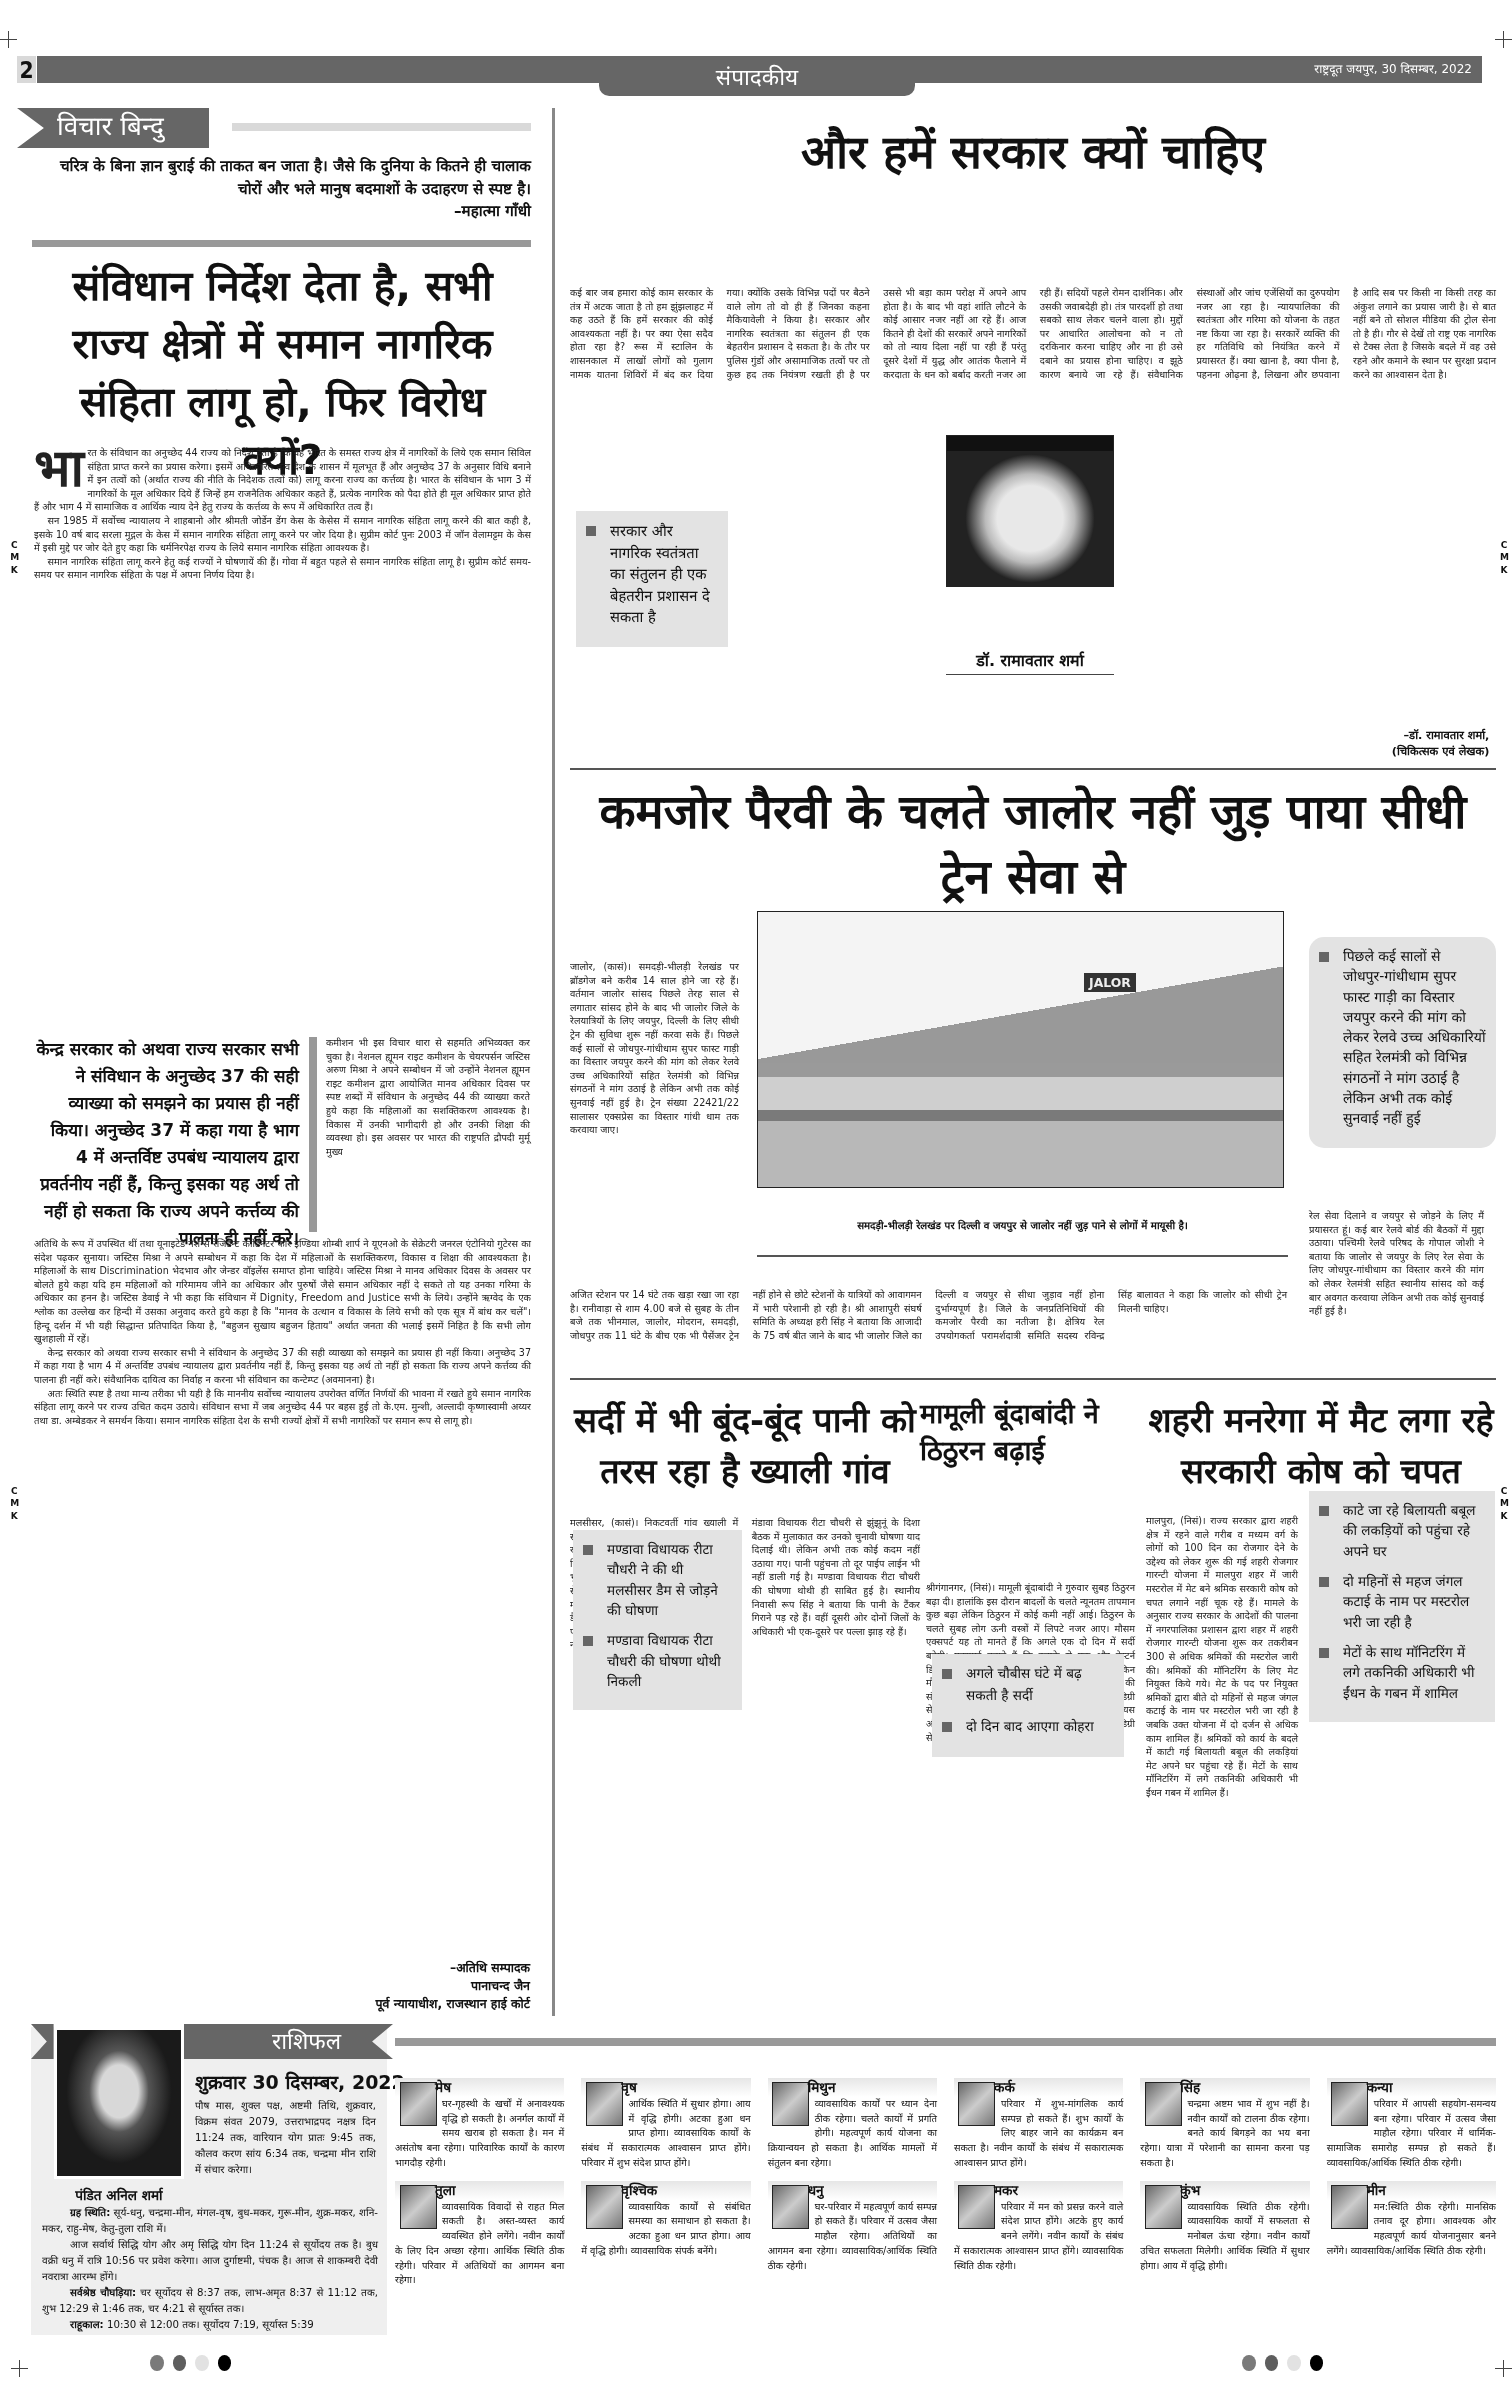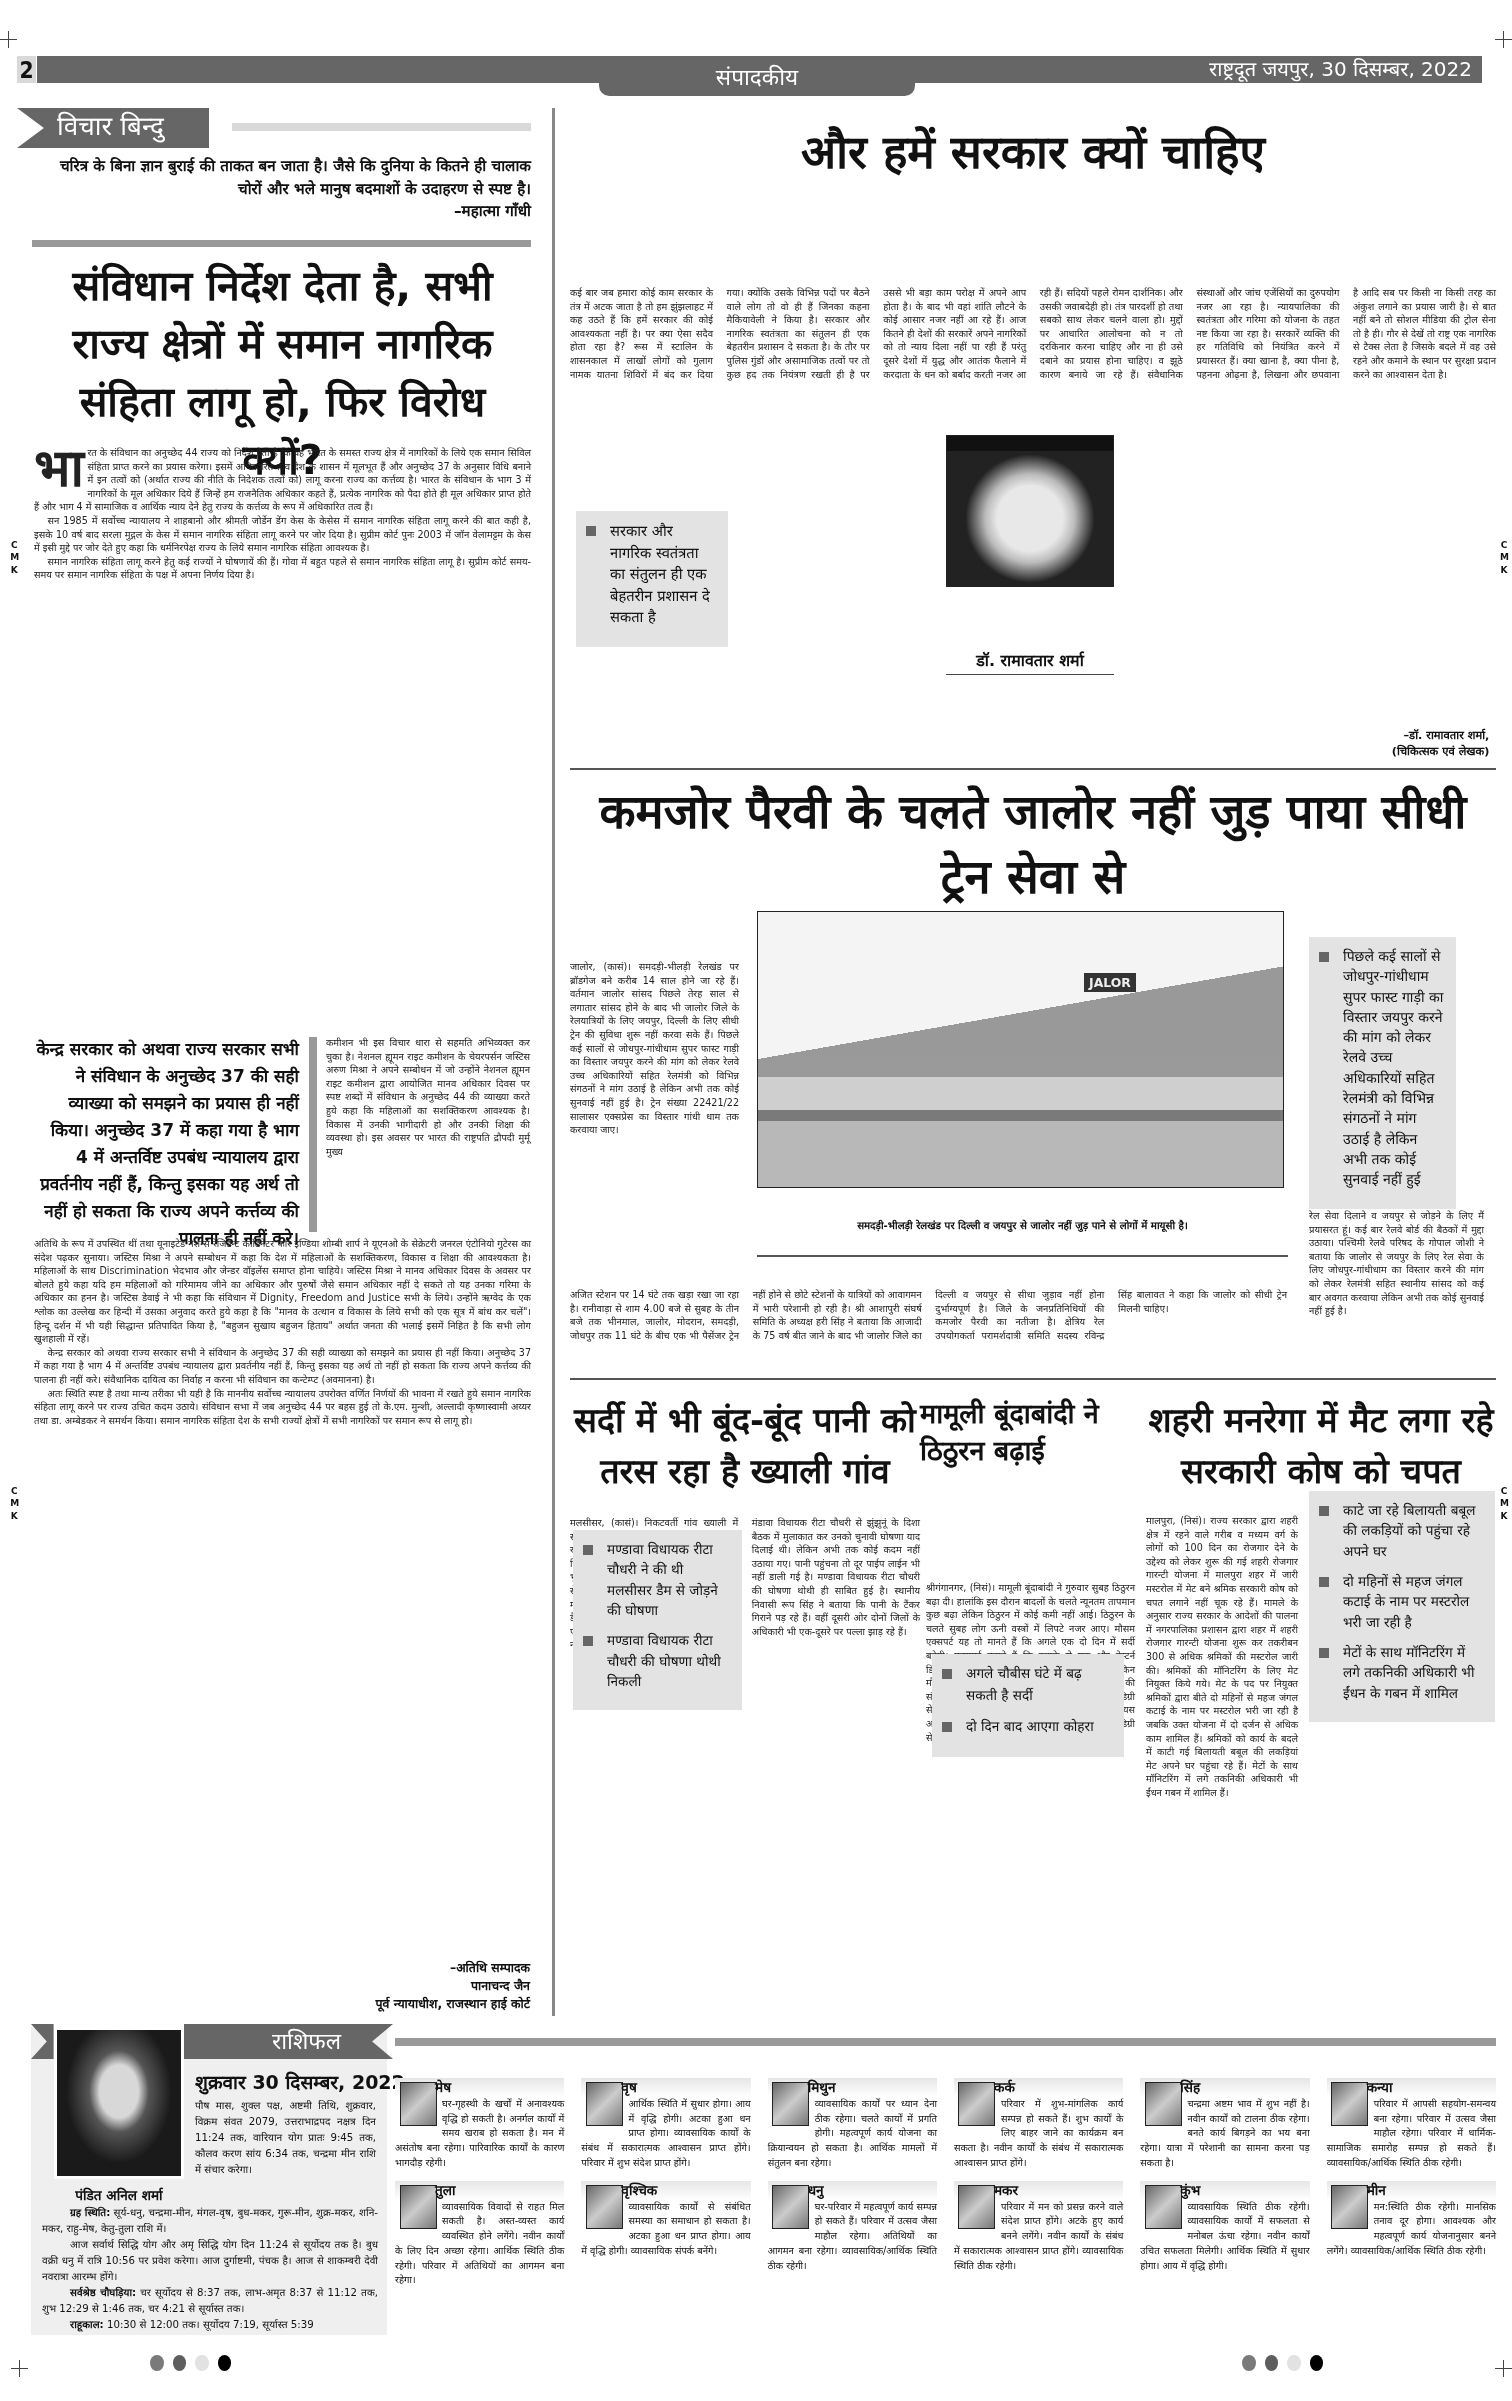--- a/index.html
+++ b/index.html
@@ -7,21 +7,21 @@
   body { position: relative; font-family: "DejaVu Sans", "Liberation Sans", sans-serif; color: #111; }
 
   .crop { position: absolute; width: 17px; height: 17px; }
   .crop::before { content: ""; position: absolute; left: 8px; top: 0; width: 0.6px; height: 17px; background: #444; }
   .crop::after { content: ""; position: absolute; left: 0; top: 8px; width: 17px; height: 0.6px; background: #444; }
 
   
   .page-no { position: absolute; left: 17px; top: 56px; width: 19px; height: 27px; background: #d9d9d9; font: bold 22.6px "DejaVu Sans Condensed", "DejaVu Sans", sans-serif; display: flex; align-items: center; justify-content: center; }
   .hbar { position: absolute; left: 37px; top: 56px; width: 1445px; height: 27px; background: #666; }
   .htab { position: absolute; left: 599px; top: 56px; width: 316px; height: 40px; background: #666; border-radius: 0 0 10.2px 10.2px; color: #fff; font-size: 22.6px; display: flex; align-items: center; justify-content: center; }
-  .hdate { position: absolute; right: 40px; top: 56px; height: 44px; line-height: 27px; color: #fff; font-size: 20px; }
+  .hdate { position: absolute; right: 40px; top: 56px; height: 44px; line-height: 27px; color: #fff; font-size: 12px; }
 
   
   .vb-tag { position: absolute; left: 17px; top: 108px; width: 192px; height: 40px; background: #666; color: #fff; font-size: 26px; padding-left: 40px; line-height: 37px; clip-path: polygon(0 0,100% 0,100% 100%,0 100%,14% 50%); }
   .vb-line { position: absolute; left: 232px; top: 123px; width: 299px; height: 8px; background: #d9d9d9; }
   .vb-quote { position: absolute; left: 34px; top: 155px; width: 497px; font-size: 15.2px; line-height: 22.6px; text-align: right; font-weight: bold; }
   .vb-author { display: block; }
   .rule-thick { position: absolute; left: 32px; top: 240px; width: 499px; height: 6.8px; background: #999; }
   .colsep { position: absolute; left: 552px; top: 108px; width: 2.8px; height: 1908px; background: #888; }
 
   .ed-head { position: absolute; left: 34px; top: 257px; width: 497px; font-size: 41px; line-height: 58px; font-weight: bold; text-align: center; }
@@ -49,21 +49,21 @@
   .rule-h { position: absolute; height: 2.3px; background: #555; }
 
   
   .jal-head { position: absolute; left: 570px; top: 779px; width: 926px; text-align: center; font-size: 47px; line-height: 65px; font-weight: bold; }
   .jal-left { left: 570px; top: 937px; width: 169px; height: 308px; column-count: 1; }
   .photo-train { left: 757px; top: 911px; width: 527px; height: 277px; background:
       linear-gradient(170deg, #f4f4f4 0 40%, transparent 40%),
       linear-gradient(180deg, transparent 55%, #9a9a9a 55% 60%, #cfcfcf 60% 72%, #7a7a7a 72% 76%, #b8b8b8 76%),
       #999; }
   .photo-caption { position: absolute; left: 757px; top: 1218px; width: 531px; text-align: center; font-size: 10.2px; font-weight: bold; }
-  .hl-jal { left: 1309px; top: 937px; width: 147px; font-size: 14px; line-height: 20.3px; }
+  .hl-jal { left: 1309px; top: 937px; width: 187px; font-size: 14px; line-height: 20.3px; border-radius: 15px; }
   .jal-right { left: 1309px; top: 1186px; width: 175px; height: 113px; column-count: 1; }
   .jal-bottom { left: 570px; top: 1265px; width: 717px; height: 96px; column-count: 4; }
 
   
   .st-head { position: absolute; font-weight: bold; text-align: center; font-size: 34px; line-height: 51px; }
   .st1-head { left: 570px; top: 1395px; width: 350px; }
   .st2-head { left: 920px; top: 1395px; width: 215px; font-size: 27px; line-height: 37px; text-align: left; }
   .st3-head { left: 1146px; top: 1395px; width: 350px; }
   .st1-cols { left: 570px; top: 1493px; width: 350px; height: 361px; column-count: 2; }
   .hl-st1 { left: 573px; top: 1530px; width: 169px; font-size: 13.6px; line-height: 20.3px; }

